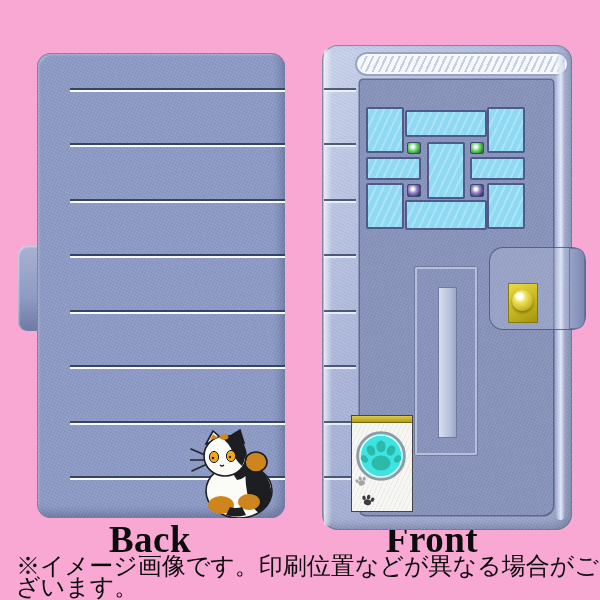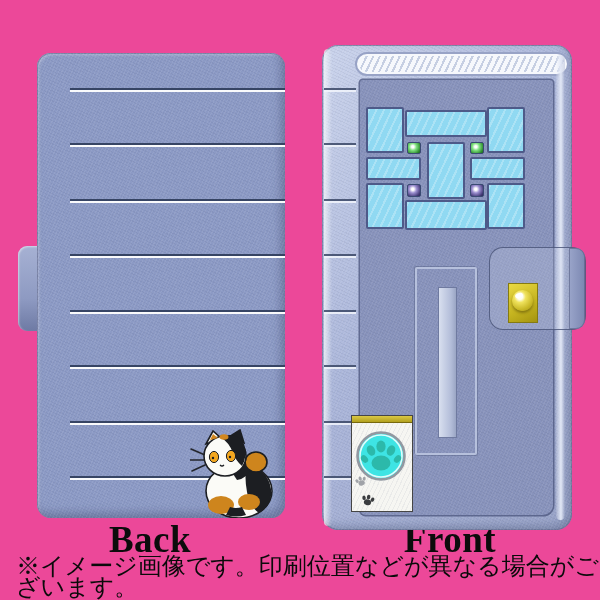--- a/index.html
+++ b/index.html
@@ -1,16 +1,16 @@
 <!DOCTYPE html>
 <html><head>
 <meta charset="utf-8">
 <style>
   html,body{margin:0;padding:0;}
-  .stage{position:relative;width:600px;height:600px;background:#ec4899;overflow:hidden;
+  .stage{position:relative;width:600px;height:600px;background:#f9a8d4;overflow:hidden;
          font-family:"Liberation Sans",sans-serif;}
 
   
   .back-clasp{position:absolute;left:18px;top:246px;width:22px;height:85px;z-index:1;
     background:linear-gradient(to bottom,#A6B1D3,#8E9AC2 62%,#6E7AA4);
     border-radius:9px 0 0 9px;box-shadow:inset 1px 1px 2px rgba(255,255,255,.5);}
   .back-cover{position:absolute;left:37px;top:53px;width:248px;height:465px;z-index:2;
     border-radius:14px;background:#8C9AC5;overflow:hidden;
     box-shadow:inset 0 0 0 1px rgba(115,125,160,.85),
                inset 2px 2px 3px rgba(255,255,255,.32),
@@ -64,21 +64,21 @@
     background-image:repeating-linear-gradient(115deg,rgba(160,165,180,.14) 0 1px,rgba(255,255,255,0) 1px 4px);}
   .doorbell-strip{position:absolute;left:0;top:0;width:100%;height:6px;
     background:linear-gradient(#DCC944,#B1A01F);border-bottom:1px solid #77690D;}
   .paw-btn{position:absolute;left:2px;top:13px;width:54px;height:54px;}
   .small-paw{position:absolute;}
 
   
   .label{position:absolute;top:520px;height:40px;line-height:40px;text-align:center;color:#0C0C0C;
     font-family:"Liberation Serif",serif;font-weight:700;font-size:37px;letter-spacing:.5px;}
   .label-back{left:84px;width:132px;}
-  .label-front{left:382px;width:136px;}
+  .label-front{left:364px;width:136px;}
   .note{position:absolute;left:16px;width:584px;color:#0A0A0A;font-size:24px;line-height:21px;
     font-family:Liberation Sans, sans-serif;}
   .note1{top:555px;}
   .note2{top:577px;}
 </style>
 </head>
 <body>
 
 <div class="stage">
 

